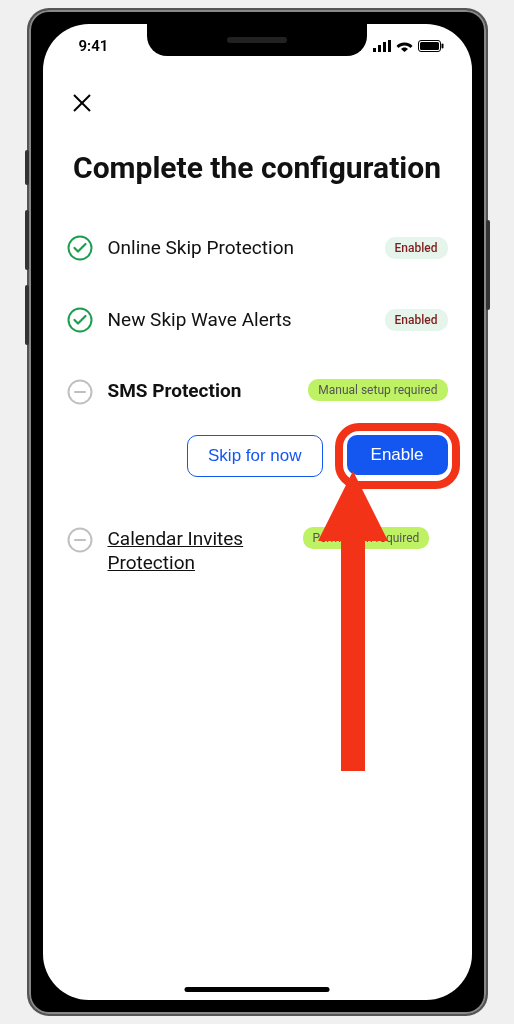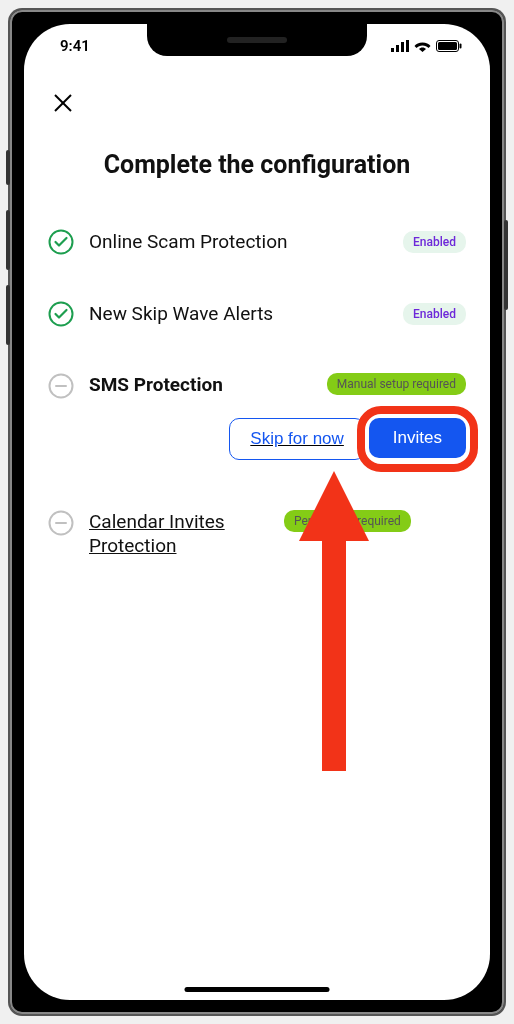--- a/index.html
+++ b/index.html
@@ -4,24 +4,24 @@
 <style>
   * { box-sizing: border-box; margin: 0; padding: 0; }
   body {
     font-family: -apple-system, BlinkMacSystemFont, "Segoe UI", Roboto, Helvetica, Arial, sans-serif;
     background: #f0f0f0;
     display: flex;
     justify-content: center;
     padding: 10px 0;
   }
   .phone-frame {
-    width: 494px;
+    width: 457px;
     height: 1004px;
     background: #000;
-    border-radius: 12px;
+    border-radius: 20px;
     padding: 14px;
     position: relative;
     box-shadow: 0 0 0 2px #555, inset 0 0 0 2px #888;
   }
   .side-btn {
     position: absolute;
     background: #333;
     border-radius: 2px;
   }
   .side-btn.left1 { left: -4px; top: 140px; width: 4px; height: 35px; }
@@ -75,58 +75,57 @@
   .close-btn {
     font-size: 26px;
     font-weight: 300;
     color: #000;
     cursor: pointer;
     width: 30px; height: 30px;
     display: flex; align-items: center; justify-content: center;
   }
   .page-title {
     text-align: center;
-    font-size: 25px;
+    font-size: 30px;
     font-weight: 700;
     margin: 32px 0 50px;
     color: #111;
   }
   .item {
     display: flex;
     align-items: center;
     gap: 15px;
     margin-bottom: 46px;
   }
-  .item.sms { margin-bottom: 19px; align-items: flex-start; justify-content: center; }
+  .item.sms { margin-bottom: 30px; align-items: flex-start; justify-content: center; }
   .icon-circle {
     width: 26px; height: 26px;
     flex-shrink: 0;
   }
   .item-label {
     font-size: 19px;
     color: #111;
     flex: 1;
     line-height: 1.25;
   }
   .item-label.bold { font-weight: 700; }
   .badge {
     font-size: 12px;
     padding: 4px 10px;
     border-radius: 10px;
     white-space: nowrap;
   }
-  .badge.green { background: #e6f5ec; color: #6d28d9; font-weight: 500; }
-  .badge.gray { background: #84cc16; color: #555; }
+  .badge.green { background: #e6f5ec; color: #7f1d1d; font-weight: 500; }
+  .badge.gray { background: #bef264; color: #555; }
   .actions {
     display: flex;
-    gap: 4px;
+    gap: 24px;
     justify-content: flex-end;
     margin: 0 0 50px 40px;
     position: relative;
-    text-decoration: underline;
   }
   .btn {
     font-size: 17px;
     font-weight: 500;
     padding: 10px 20px;
     border-radius: 10px;
     cursor: pointer;
     border: none;
   }
   .btn.outline {
@@ -203,21 +202,21 @@
         </svg>
       </div>
 
       <h1 class="page-title">Complete the configuration</h1>
 
       <div class="item">
         <svg class="icon-circle" viewBox="0 0 26 26">
           <circle cx="13" cy="13" r="11.5" fill="none" stroke="#1d9e4f" stroke-width="2"></circle>
           <polyline points="7.5,13 11,16.5 18.5,9" fill="none" stroke="#1d9e4f" stroke-width="2.2" stroke-linecap="round" stroke-linejoin="round"></polyline>
         </svg>
-        <div class="item-label">Online Scam Protection</div>
+        <div class="item-label">Online Skip Protection</div>
         <div class="badge green">Enabled</div>
       </div>
 
       <div class="item">
         <svg class="icon-circle" viewBox="0 0 26 26">
           <circle cx="13" cy="13" r="11.5" fill="none" stroke="#1d9e4f" stroke-width="2"></circle>
           <polyline points="7.5,13 11,16.5 18.5,9" fill="none" stroke="#1d9e4f" stroke-width="2.2" stroke-linecap="round" stroke-linejoin="round"></polyline>
         </svg>
         <div class="item-label">New Skip Wave Alerts</div>
         <div class="badge green">Enabled</div>
@@ -228,21 +227,21 @@
           <circle cx="13" cy="13" r="11.5" fill="none" stroke="#c0c0c0" stroke-width="2"></circle>
           <line x1="8" y1="13" x2="18" y2="13" stroke="#c0c0c0" stroke-width="2" stroke-linecap="round"></line>
         </svg>
         <div class="item-label bold">SMS Protection</div>
         <div class="badge gray">Manual setup required</div>
       </div>
 
       <div class="actions">
         <button class="btn outline">Skip for now</button>
         <div style="position:relative;">
-          <button class="btn primary">Invites</button>
+          <button class="btn primary">Enable</button>
           <div class="highlight-ring" style="top:-12px; left:-12px; right:-12px; bottom:-12px;"></div>
         </div>
       </div>
 
       <div class="item item-cal">
         <svg class="icon-circle" viewBox="0 0 26 26">
           <circle cx="13" cy="13" r="11.5" fill="none" stroke="#c0c0c0" stroke-width="2"></circle>
           <line x1="8" y1="13" x2="18" y2="13" stroke="#c0c0c0" stroke-width="2" stroke-linecap="round"></line>
         </svg>
         <div class="item-label" style="max-width:180px;text-decoration:underline;">Calendar Invites Protection</div>

